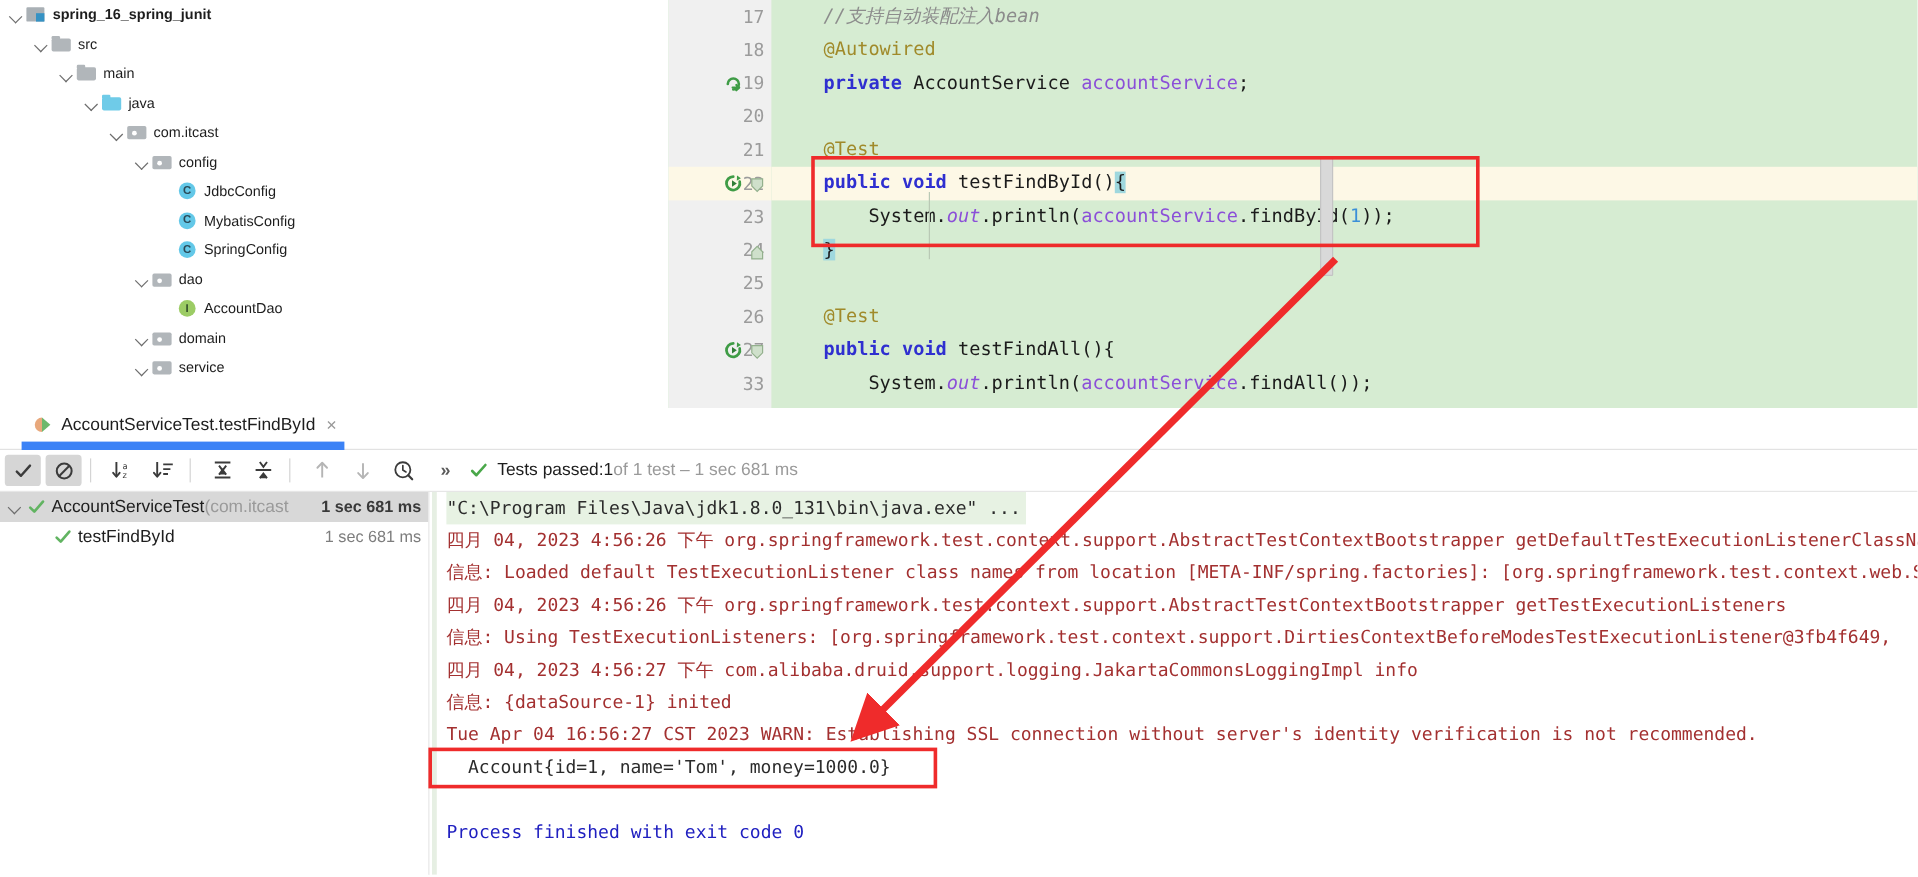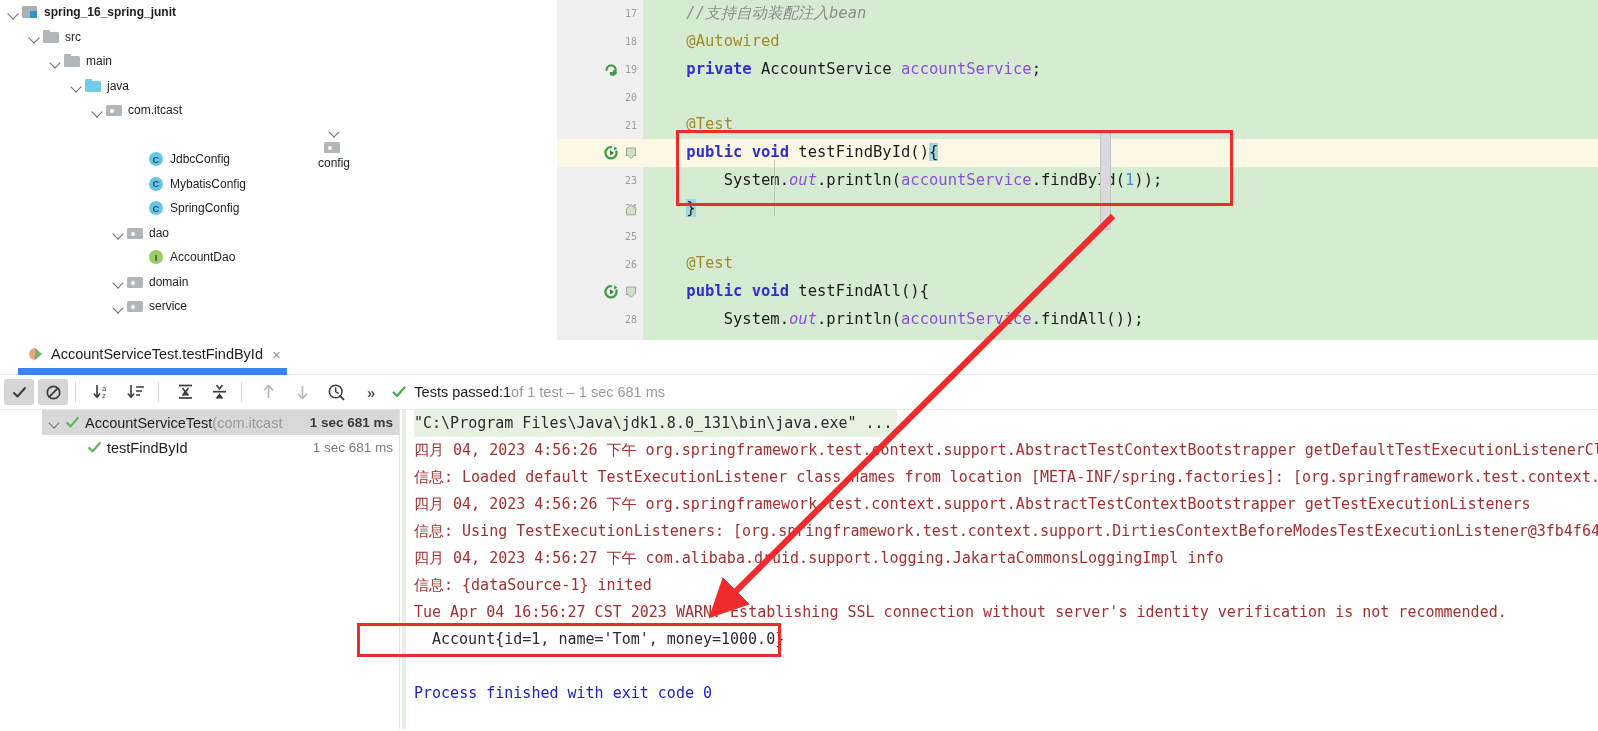--- a/index.html
+++ b/index.html
@@ -99,21 +99,21 @@
     position: absolute; left: 543px; top: 130px; width: 11px; height: 100px;
     background: #d9d9d9; border: 1px solid #c4c4c4; border-radius:1px;
   }
   .gutter {
     position: absolute; left: 0; top: 0; width: 86px; height: 340px;
     background: #f0f0f0;
   }
   .gutter-line {
     position: relative; height: 27.8px; display: flex; align-items: center;
     justify-content: flex-end; padding-right: 6px;
-    font-family: "DejaVu Sans Mono", monospace; font-size: 10px; color: #9b9b9b;
+    font-family: "DejaVu Sans Mono", monospace; font-size: 15px; color: #9b9b9b;
   }
   .gutter-line.hl { background:#fdf8e6; }
   .run-mark {
     position:absolute; left:46px; top:6px; width:16px; height:16px;
   }
   .fold-mark {
     position:absolute; left:68px; top:8px; width:12px; height:13px;
   }
   .code-area {
     position: absolute; left: 86px; top: 0; width: 955px; height: 340px;
@@ -178,21 +178,21 @@
     margin-left:16px; display:flex; align-items:center; font-size:14.5px; color:#1d1d1d;
   }
   .tb-status .okcheck { margin-right:7px; }
   .muted { color:#9a9a9a; }
 
   .runner-body {
     position:relative; height:319px; display:flex;
   }
   .test-tree {
     width:358px; height:319px; background:#ffffff; border-right:1px solid #e2e2e2;
-    position:relative; overflow:hidden;margin-left:42px;
+    position:relative; overflow:hidden;
   }
   .tt-row {
     position:relative; height:25px; display:flex; align-items:center;
     font-size:14.5px; color:#1d1d1d; white-space:nowrap;
   }
   .tt-row.sel { background:#d8d8d8; }
   .tt-row .arrow2 { width:15px; height:15px; flex:0 0 15px; position:relative; margin-left:6px;}
   .tt-row .arrow2.open::before {
     content:""; position:absolute; left:2px; top:4px; width:7px; height:7px;
     border-left:1.6px solid #6e6e6e; border-bottom:1.6px solid #6e6e6e;
@@ -249,21 +249,21 @@
         <div class="tree-row" style="padding-left: 69px;">
           <span class="arrow open"></span>
           <span class="ico folder-src"></span>
           <span class="tree-label">java</span>
         </div>
         <div class="tree-row" style="padding-left: 90px;">
           <span class="arrow open"></span>
           <span class="ico package"></span>
           <span class="tree-label">com.itcast</span>
         </div>
-        <div class="tree-row" style="padding-left: 111px; flex-direction: column;">
+        <div class="tree-row" style="padding-left: 111px;">
           <span class="arrow open"></span>
           <span class="ico package"></span>
           <span class="tree-label">config</span>
         </div>
         <div class="tree-row" style="padding-left: 132px;">
           <span class="arrow none"></span>
           <span class="ico cls"></span>
           <span class="tree-label">JdbcConfig</span>
         </div>
         <div class="tree-row" style="padding-left: 132px;">
@@ -352,21 +352,21 @@
             <span class="run-mark"><svg width="16" height="16" viewBox="0 0 16 16">
                 <path d="M8 2.2 a5.6 5.6 0 1 0 5.4 4.2" stroke="#3f9c46" stroke-width="2.3" fill="none" stroke-linecap="round"></path>
                 <path d="M11.2 1.2 L14.4 3.6 L11 5.6 z" fill="#3f9c46"></path>
                 <path d="M7 10.6 L11 7.9 L7 5.2 z" fill="#2f7d36"></path>
               </svg></span>
             <span class="fold-mark"><svg width="12" height="13" viewBox="0 0 12 13">
                 <path d="M1.5 1 L10.5 1 L10.5 7 L6 11.5 L1.5 7 z" fill="#cfe0cb" stroke="#93b08d" stroke-width="1"></path>
               </svg></span>
           </div>
           <div class="gutter-line">
-            <span>28</span>
+            <span>33</span>
           </div>
           <div class="gutter-line">
             <span>29</span>
           </div>
         </div>
     </div>
     <div class="code-area">
       <div id="code-host">
           <div class="code-line"><span class="c-plain">    </span><span class="c-comment">//支持自动装配注入bean</span></div>
           <div class="code-line"><span class="c-plain">    </span><span class="c-anno">@Autowired</span></div>

